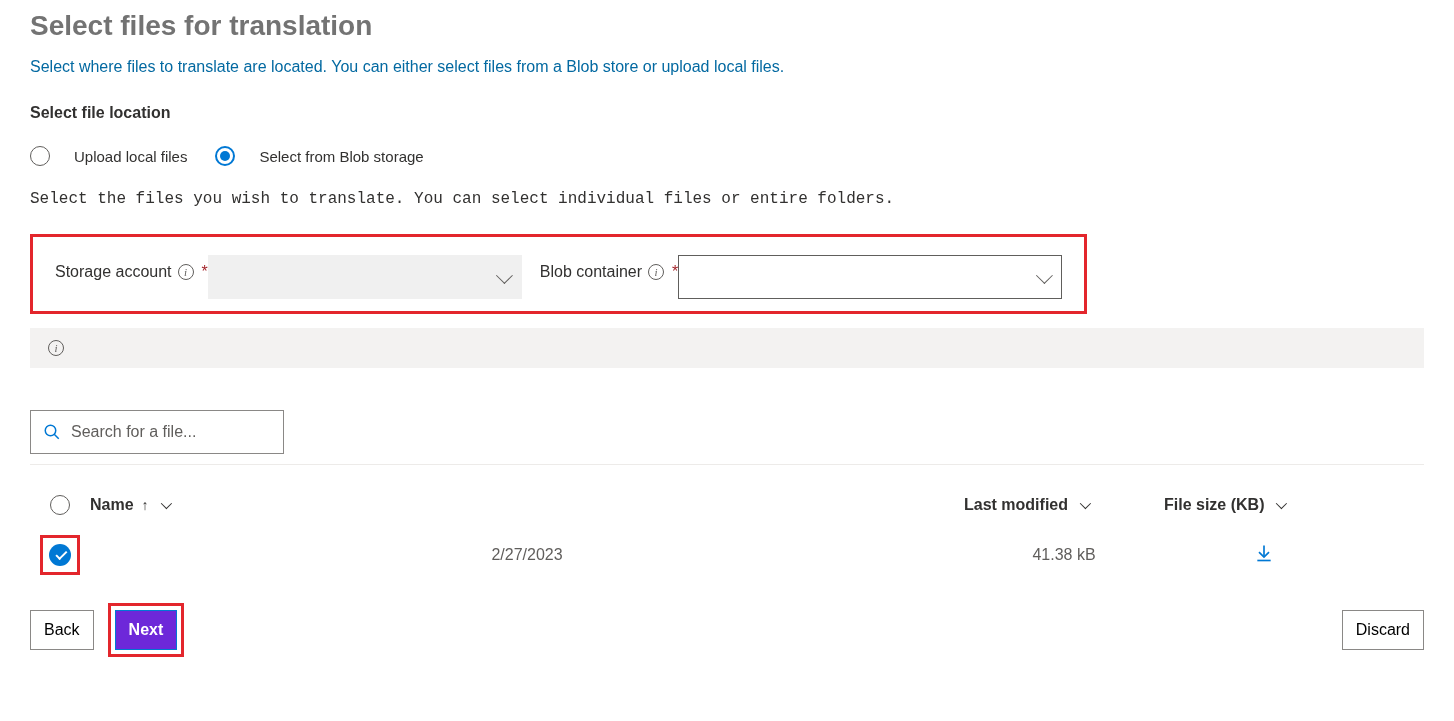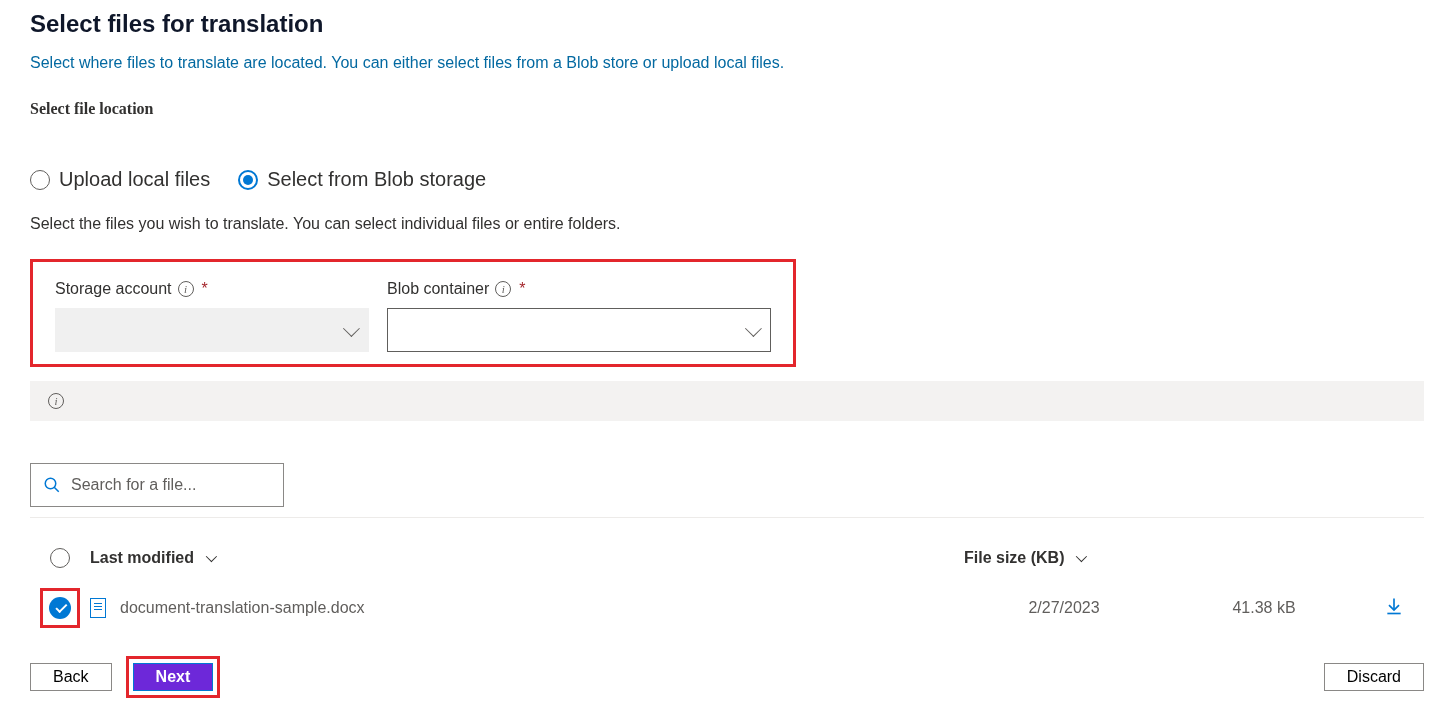--- a/index.html
+++ b/index.html
@@ -5,49 +5,47 @@
   * { box-sizing: border-box; }
   body {
     margin: 0;
     padding: 10px 30px 20px 30px;
     font-family: "Segoe UI", -apple-system, sans-serif;
     color: #323130;
     background: #fff;
     font-size: 14px;
   }
   h1.page-title {
-    font-size: 24px;
+    font-size: 28px;
     font-weight: 600;
     margin: 0 0 16px 0;
-    color: #0f172a;
+    color: #737373;
   }
   .desc {
     font-size: 16px;
     color: #0369a1;
     margin: 16px 0 28px 0;
   }
   .section-label {
     font-size: 16px;
     font-weight: 600;
     margin: 0 0 24px 0;
-    font-family: Liberation Serif, serif;
   }
   .radio-row {
     display: flex;
     gap: 28px;
     align-items: center;
     margin-bottom: 24px;
   }
   .radio-item {
     display: flex;
     align-items: center;
-    gap: 9px;
-    font-size: 20px;
+    gap: 24px;
+    font-size: 15px;
     cursor: pointer;
-    margin-top: 26px;
   }
   .radio-circle {
     width: 20px; height: 20px;
     border-radius: 50%;
     border: 1px solid #605e5c;
     display: flex;
     align-items: center;
     justify-content: center;
     flex-shrink: 0;
   }
@@ -55,29 +53,30 @@
     border: 2px solid #0078d4;
   }
   .radio-dot {
     width: 10px; height: 10px;
     border-radius: 50%;
     background: #0078d4;
   }
   .hint {
     font-size: 16px;
     margin: 0 0 26px 0;
+    font-family: Liberation Mono, monospace;
   }
   .red-box-1 {
     border: 3px solid #e3262c;
     padding: 18px 22px 12px 22px;
     display: inline-flex;
     gap: 18px;
     margin-bottom: 14px;
   }
-  .field-group { display: flex; flex-direction: column; }
+  .field-group { display: flex; flex-direction: row; }
   .field-label {
     display: flex;
     align-items: center;
     gap: 6px;
     font-size: 16px;
     margin-bottom: 10px;
     color: #323130;
   }
   .info-icon {
     width: 16px; height: 16px;
@@ -212,22 +211,22 @@
   }
   .muted { color: #605e5c; text-align: center; }
   .dl-icon { color:#0078d4; font-size:20px; text-align:center; }
   .footer {
     display: flex;
     align-items: center;
     gap: 14px;
     margin-top: 18px;
   }
   .btn {
-    height: 28px;
-    padding: 0 22px;
+    height: 40px;
+    padding: 0 13px;
     font-size: 16px;
     border: 1px solid #8a8886;
     background: #fff;
     cursor: pointer;
     display: inline-flex;
     align-items: center;
     justify-content: center;
   }
   .btn-primary {
     background: #6d28d9;
@@ -307,42 +306,43 @@
   </svg>
   <span class="search-text">Search for a file...</span>
 </div>
 
 <hr class="divider">
 
 <div class="table-header">
   <div class="col-check">
     <span class="header-check"></span>
   </div>
+  <div class="name-head">
+    <span>Name</span>
+    <span class="arrow-up">↑</span>
+    <span class="chev-sm"></span>
+  </div>
   <div class="col-head">
     <span>Last modified</span>
     <span class="chev-sm"></span>
   </div>
   <div class="col-head">
     <span>File size (KB)</span>
     <span class="chev-sm"></span>
   </div>
   <div></div>
 </div>
 
 <div class="table-row">
   <div class="col-check">
     <span class="row-check-wrap">
       <span class="row-checked">
         <span class="checkmark"></span>
       </span>
     </span>
-  </div>
-  <div class="file-name-cell">
-    <span class="doc-icon"></span>
-    <span>document-translation-sample.docx</span>
   </div>
   <div class="muted">2/27/2023</div>
   <div class="muted">41.38 kB</div>
   <div class="dl-icon">
     <svg width="20" height="20" viewBox="0 0 24 24" fill="none" stroke="#0078d4" stroke-width="2">
       <line x1="12" y1="3" x2="12" y2="16"></line>
       <polyline points="6 11 12 17 18 11"></polyline>
       <line x1="4" y1="21" x2="20" y2="21"></line>
     </svg>
   </div>

